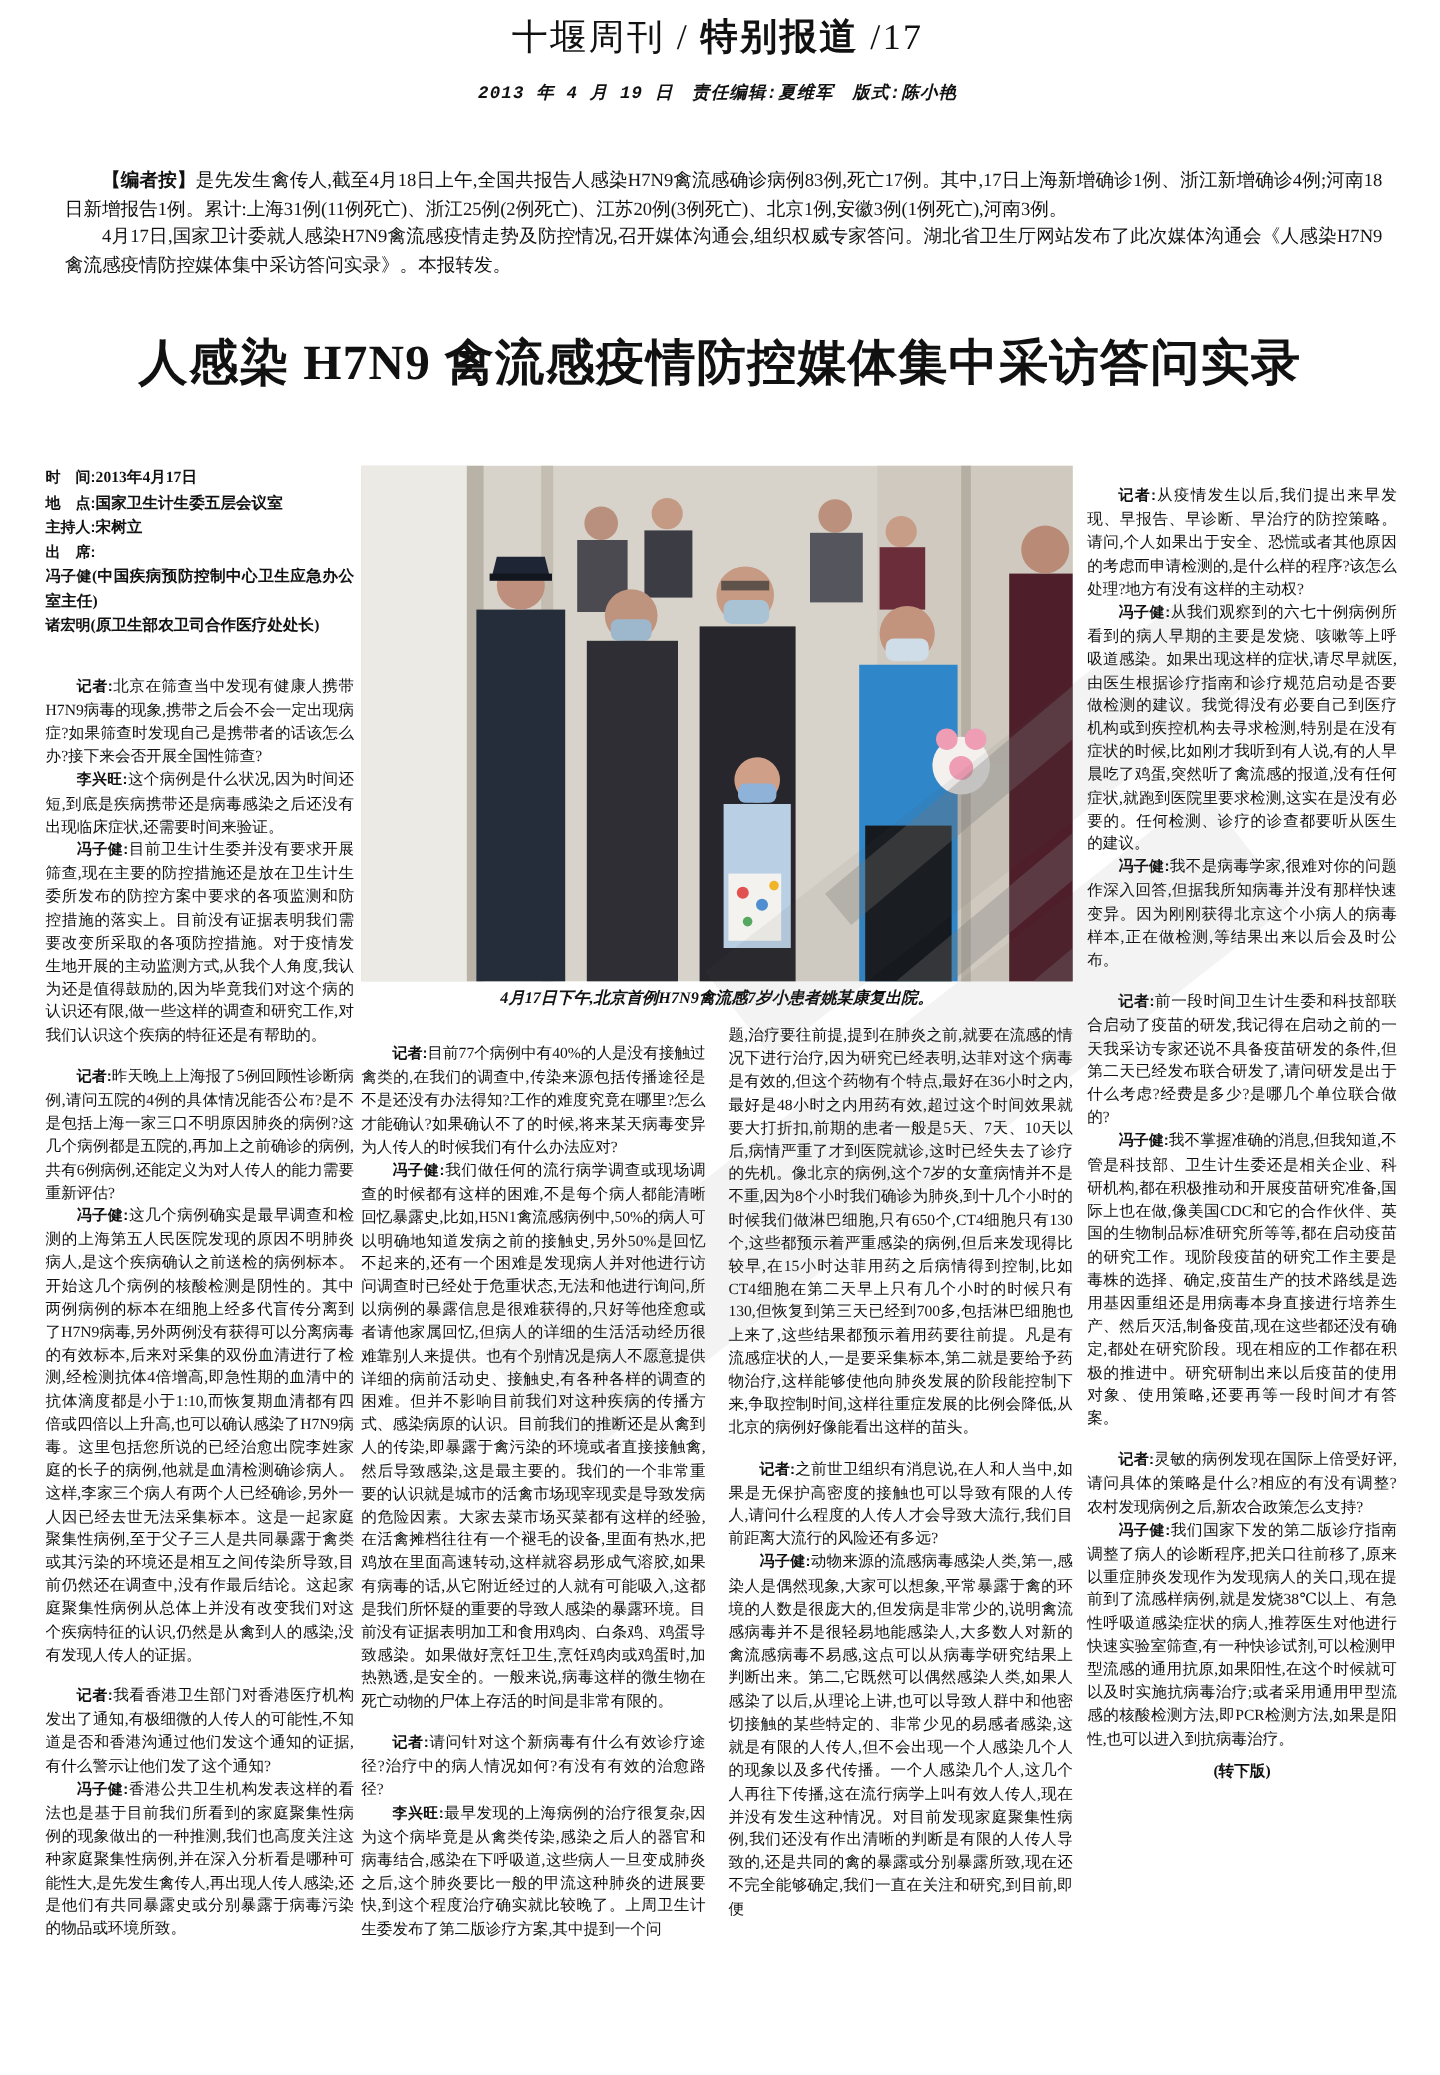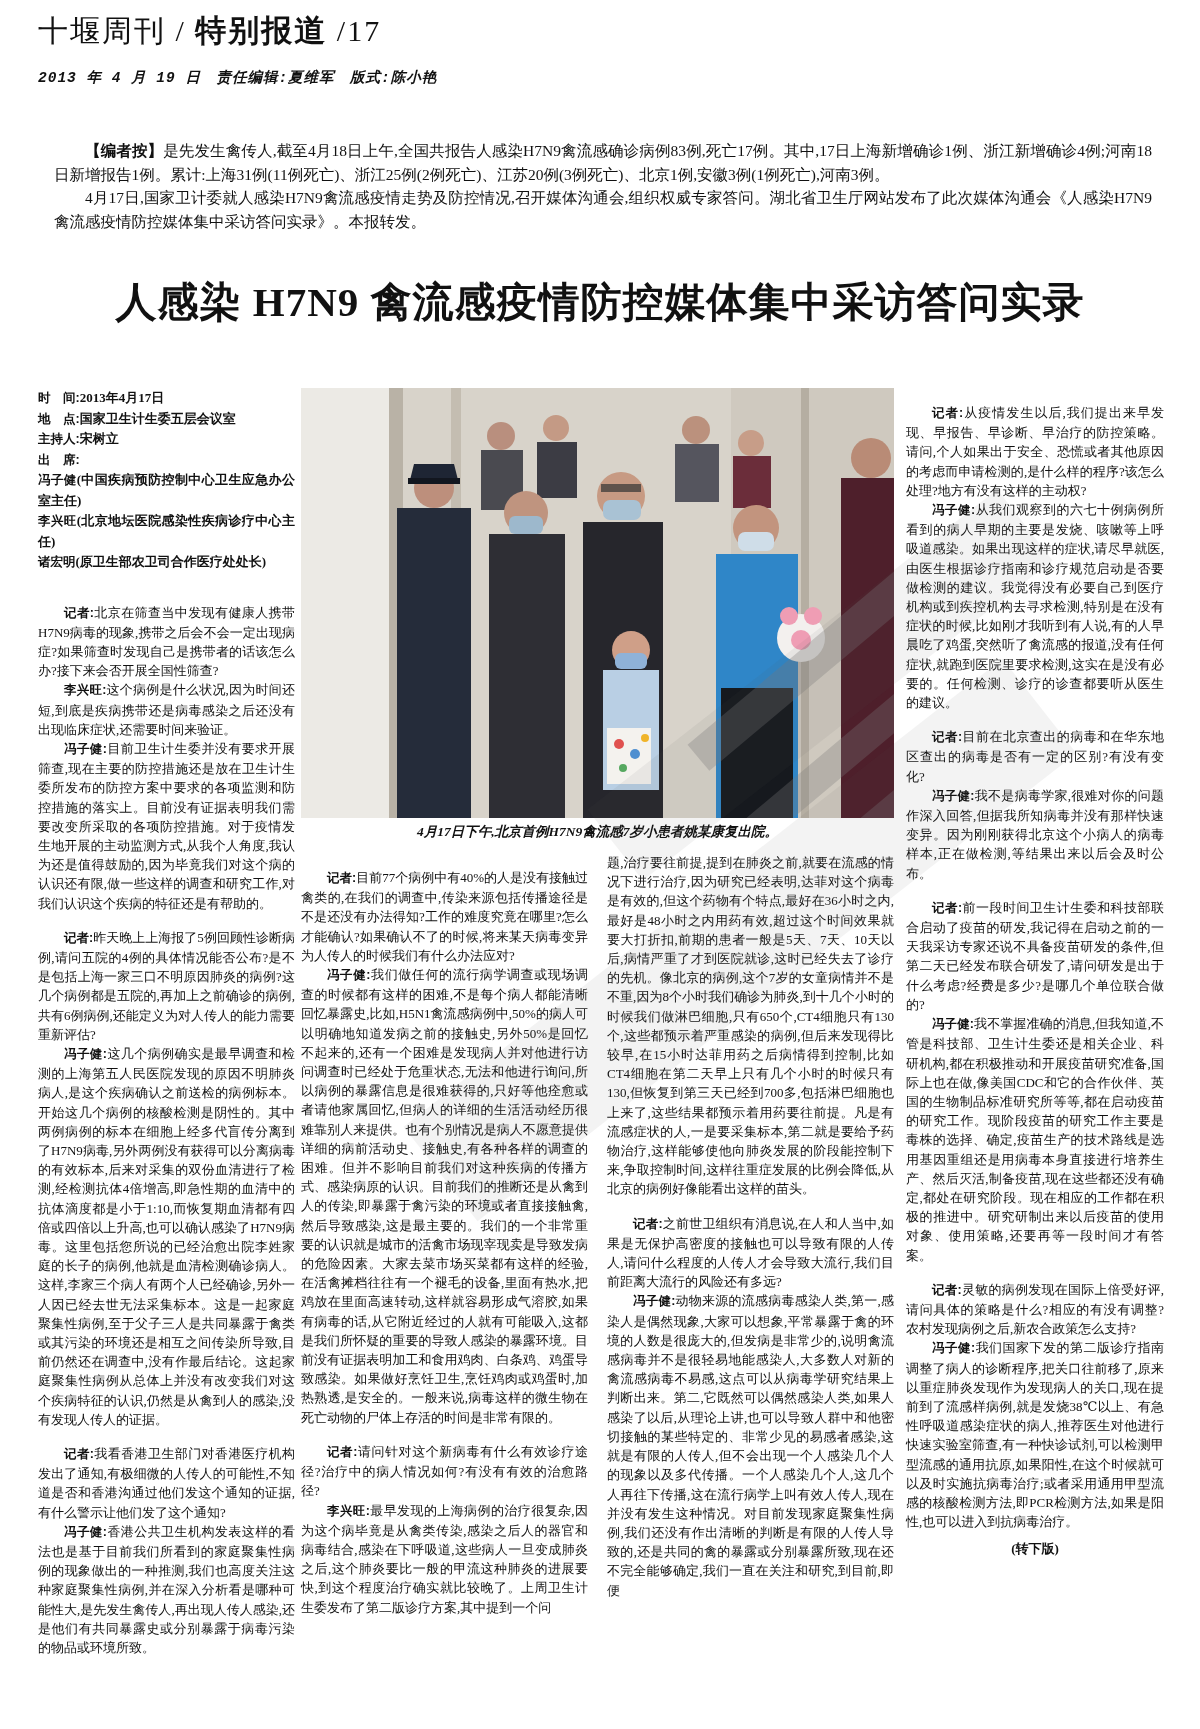--- a/index.html
+++ b/index.html
@@ -7,21 +7,21 @@
     width:1200px;height:1729px;
     background:#ffffff;
     font-family:"Liberation Serif","DejaVu Serif",serif;
     color:#111;
     position:relative;
     overflow:hidden;
   }
   .page{padding:10px 38px 0 38px;position:relative;}
 
   
-  .masthead{ text-align:left; padding-right:4px; }
+  .masthead{ text-align:center; padding-right:4px; }
   .masthead-line1{ font-size:30px; letter-spacing:2px; }
   .masthead-line1 .bold{ font-weight:bold; font-size:31px; }
   .masthead-line2{ font-size:14.5px; font-weight:bold; font-style:italic;
     font-family:Liberation Mono, monospace; margin-top:16px; letter-spacing:1px;}
 
   
   .editor-note{ margin:52px 10px 0 16px; font-size:15.5px; line-height:23.5px; text-align:justify;}
   .editor-note p{ margin:0; text-indent:2em;}
   .editor-note .tag{ font-weight:bold; }
 
@@ -84,21 +84,20 @@
 
   <div class="body-grid">
 
     <div class="col-left bodytext">
       <div class="meta">
           <div class="meta-line"><b>时　间:</b>2013年4月17日</div>
           <div class="meta-line"><b>地　点:</b>国家卫生计生委五层会议室</div>
           <div class="meta-line"><b>主持人:</b>宋树立</div>
           <div class="meta-line"><b>出　席:</b></div>
           <div class="meta-line"><b>冯子健</b>(中国疾病预防控制中心卫生应急办公室主任)</div>
-          <div class="meta-line"><b>李兴旺</b>(北京地坛医院感染性疾病诊疗中心主任)</div>
           <div class="meta-line"><b>诸宏明</b>(原卫生部农卫司合作医疗处处长)</div>
         </div>
       <div>
           <p class="para q"><b class="speaker">记者:</b>北京在筛查当中发现有健康人携带H7N9病毒的现象,携带之后会不会一定出现病症?如果筛查时发现自己是携带者的话该怎么办?接下来会否开展全国性筛查?</p>
           <p class="para"><b class="speaker">李兴旺:</b>这个病例是什么状况,因为时间还短,到底是疾病携带还是病毒感染之后还没有出现临床症状,还需要时间来验证。</p>
           <p class="para"><b class="speaker">冯子健:</b>目前卫生计生委并没有要求开展筛查,现在主要的防控措施还是放在卫生计生委所发布的防控方案中要求的各项监测和防控措施的落实上。目前没有证据表明我们需要改变所采取的各项防控措施。对于疫情发生地开展的主动监测方式,从我个人角度,我认为还是值得鼓励的,因为毕竟我们对这个病的认识还有限,做一些这样的调查和研究工作,对我们认识这个疾病的特征还是有帮助的。</p>
           <p class="para q"><b class="speaker">记者:</b>昨天晚上上海报了5例回顾性诊断病例,请问五院的4例的具体情况能否公布?是不是包括上海一家三口不明原因肺炎的病例?这几个病例都是五院的,再加上之前确诊的病例,共有6例病例,还能定义为对人传人的能力需要重新评估?</p>
           <p class="para"><b class="speaker">冯子健:</b>这几个病例确实是最早调查和检测的上海第五人民医院发现的原因不明肺炎病人,是这个疾病确认之前送检的病例标本。开始这几个病例的核酸检测是阴性的。其中两例病例的标本在细胞上经多代盲传分离到了H7N9病毒,另外两例没有获得可以分离病毒的有效标本,后来对采集的双份血清进行了检测,经检测抗体4倍增高,即急性期的血清中的抗体滴度都是小于1:10,而恢复期血清都有四倍或四倍以上升高,也可以确认感染了H7N9病毒。这里包括您所说的已经治愈出院李姓家庭的长子的病例,他就是血清检测确诊病人。这样,李家三个病人有两个人已经确诊,另外一人因已经去世无法采集标本。这是一起家庭聚集性病例,至于父子三人是共同暴露于禽类或其污染的环境还是相互之间传染所导致,目前仍然还在调查中,没有作最后结论。这起家庭聚集性病例从总体上并没有改变我们对这个疾病特征的认识,仍然是从禽到人的感染,没有发现人传人的证据。</p>
           <p class="para q"><b class="speaker">记者:</b>我看香港卫生部门对香港医疗机构发出了通知,有极细微的人传人的可能性,不知道是否和香港沟通过他们发这个通知的证据,有什么警示让他们发了这个通知?</p>
           <p class="para"><b class="speaker">冯子健:</b>香港公共卫生机构发表这样的看法也是基于目前我们所看到的家庭聚集性病例的现象做出的一种推测,我们也高度关注这种家庭聚集性病例,并在深入分析看是哪种可能性大,是先发生禽传人,再出现人传人感染,还是他们有共同暴露史或分别暴露于病毒污染的物品或环境所致。</p>
@@ -178,21 +177,20 @@
             <p class="para cont">题,治疗要往前提,提到在肺炎之前,就要在流感的情况下进行治疗,因为研究已经表明,达菲对这个病毒是有效的,但这个药物有个特点,最好在36小时之内,最好是48小时之内用药有效,超过这个时间效果就要大打折扣,前期的患者一般是5天、7天、10天以后,病情严重了才到医院就诊,这时已经失去了诊疗的先机。像北京的病例,这个7岁的女童病情并不是不重,因为8个小时我们确诊为肺炎,到十几个小时的时候我们做淋巴细胞,只有650个,CT4细胞只有130个,这些都预示着严重感染的病例,但后来发现得比较早,在15小时达菲用药之后病情得到控制,比如CT4细胞在第二天早上只有几个小时的时候只有130,但恢复到第三天已经到700多,包括淋巴细胞也上来了,这些结果都预示着用药要往前提。凡是有流感症状的人,一是要采集标本,第二就是要给予药物治疗,这样能够使他向肺炎发展的阶段能控制下来,争取控制时间,这样往重症发展的比例会降低,从北京的病例好像能看出这样的苗头。</p>
             <p class="para q"><b class="speaker">记者:</b>之前世卫组织有消息说,在人和人当中,如果是无保护高密度的接触也可以导致有限的人传人,请问什么程度的人传人才会导致大流行,我们目前距离大流行的风险还有多远?</p>
             <p class="para"><b class="speaker">冯子健:</b>动物来源的流感病毒感染人类,第一,感染人是偶然现象,大家可以想象,平常暴露于禽的环境的人数是很庞大的,但发病是非常少的,说明禽流感病毒并不是很轻易地能感染人,大多数人对新的禽流感病毒不易感,这点可以从病毒学研究结果上判断出来。第二,它既然可以偶然感染人类,如果人感染了以后,从理论上讲,也可以导致人群中和他密切接触的某些特定的、非常少见的易感者感染,这就是有限的人传人,但不会出现一个人感染几个人的现象以及多代传播。一个人感染几个人,这几个人再往下传播,这在流行病学上叫有效人传人,现在并没有发生这种情况。对目前发现家庭聚集性病例,我们还没有作出清晰的判断是有限的人传人导致的,还是共同的禽的暴露或分别暴露所致,现在还不完全能够确定,我们一直在关注和研究,到目前,即便</p>
           </div>
       </div>
     </div>
 
     <div class="col-right bodytext">
         <p class="para q"><b class="speaker">记者:</b>从疫情发生以后,我们提出来早发现、早报告、早诊断、早治疗的防控策略。请问,个人如果出于安全、恐慌或者其他原因的考虑而申请检测的,是什么样的程序?该怎么处理?地方有没有这样的主动权?</p>
         <p class="para"><b class="speaker">冯子健:</b>从我们观察到的六七十例病例所看到的病人早期的主要是发烧、咳嗽等上呼吸道感染。如果出现这样的症状,请尽早就医,由医生根据诊疗指南和诊疗规范启动是否要做检测的建议。我觉得没有必要自己到医疗机构或到疾控机构去寻求检测,特别是在没有症状的时候,比如刚才我听到有人说,有的人早晨吃了鸡蛋,突然听了禽流感的报道,没有任何症状,就跑到医院里要求检测,这实在是没有必要的。任何检测、诊疗的诊查都要听从医生的建议。</p>
-        <p class="para q"><b class="speaker">记者:</b>目前在北京查出的病毒和在华东地区查出的病毒是否有一定的区别?有没有变化?</p>
         <p class="para"><b class="speaker">冯子健:</b>我不是病毒学家,很难对你的问题作深入回答,但据我所知病毒并没有那样快速变异。因为刚刚获得北京这个小病人的病毒样本,正在做检测,等结果出来以后会及时公布。</p>
         <p class="para q"><b class="speaker">记者:</b>前一段时间卫生计生委和科技部联合启动了疫苗的研发,我记得在启动之前的一天我采访专家还说不具备疫苗研发的条件,但第二天已经发布联合研发了,请问研发是出于什么考虑?经费是多少?是哪几个单位联合做的?</p>
         <p class="para"><b class="speaker">冯子健:</b>我不掌握准确的消息,但我知道,不管是科技部、卫生计生委还是相关企业、科研机构,都在积极推动和开展疫苗研究准备,国际上也在做,像美国CDC和它的合作伙伴、英国的生物制品标准研究所等等,都在启动疫苗的研究工作。现阶段疫苗的研究工作主要是毒株的选择、确定,疫苗生产的技术路线是选用基因重组还是用病毒本身直接进行培养生产、然后灭活,制备疫苗,现在这些都还没有确定,都处在研究阶段。现在相应的工作都在积极的推进中。研究研制出来以后疫苗的使用对象、使用策略,还要再等一段时间才有答案。</p>
         <p class="para q"><b class="speaker">记者:</b>灵敏的病例发现在国际上倍受好评,请问具体的策略是什么?相应的有没有调整?农村发现病例之后,新农合政策怎么支持?</p>
         <p class="para"><b class="speaker">冯子健:</b>我们国家下发的第二版诊疗指南调整了病人的诊断程序,把关口往前移了,原来以重症肺炎发现作为发现病人的关口,现在提前到了流感样病例,就是发烧38℃以上、有急性呼吸道感染症状的病人,推荐医生对他进行快速实验室筛查,有一种快诊试剂,可以检测甲型流感的通用抗原,如果阳性,在这个时候就可以及时实施抗病毒治疗;或者采用通用甲型流感的核酸检测方法,即PCR检测方法,如果是阳性,也可以进入到抗病毒治疗。</p>
         <p class="para end">(转下版)</p>
       </div>
   </div>
 </div>
 

